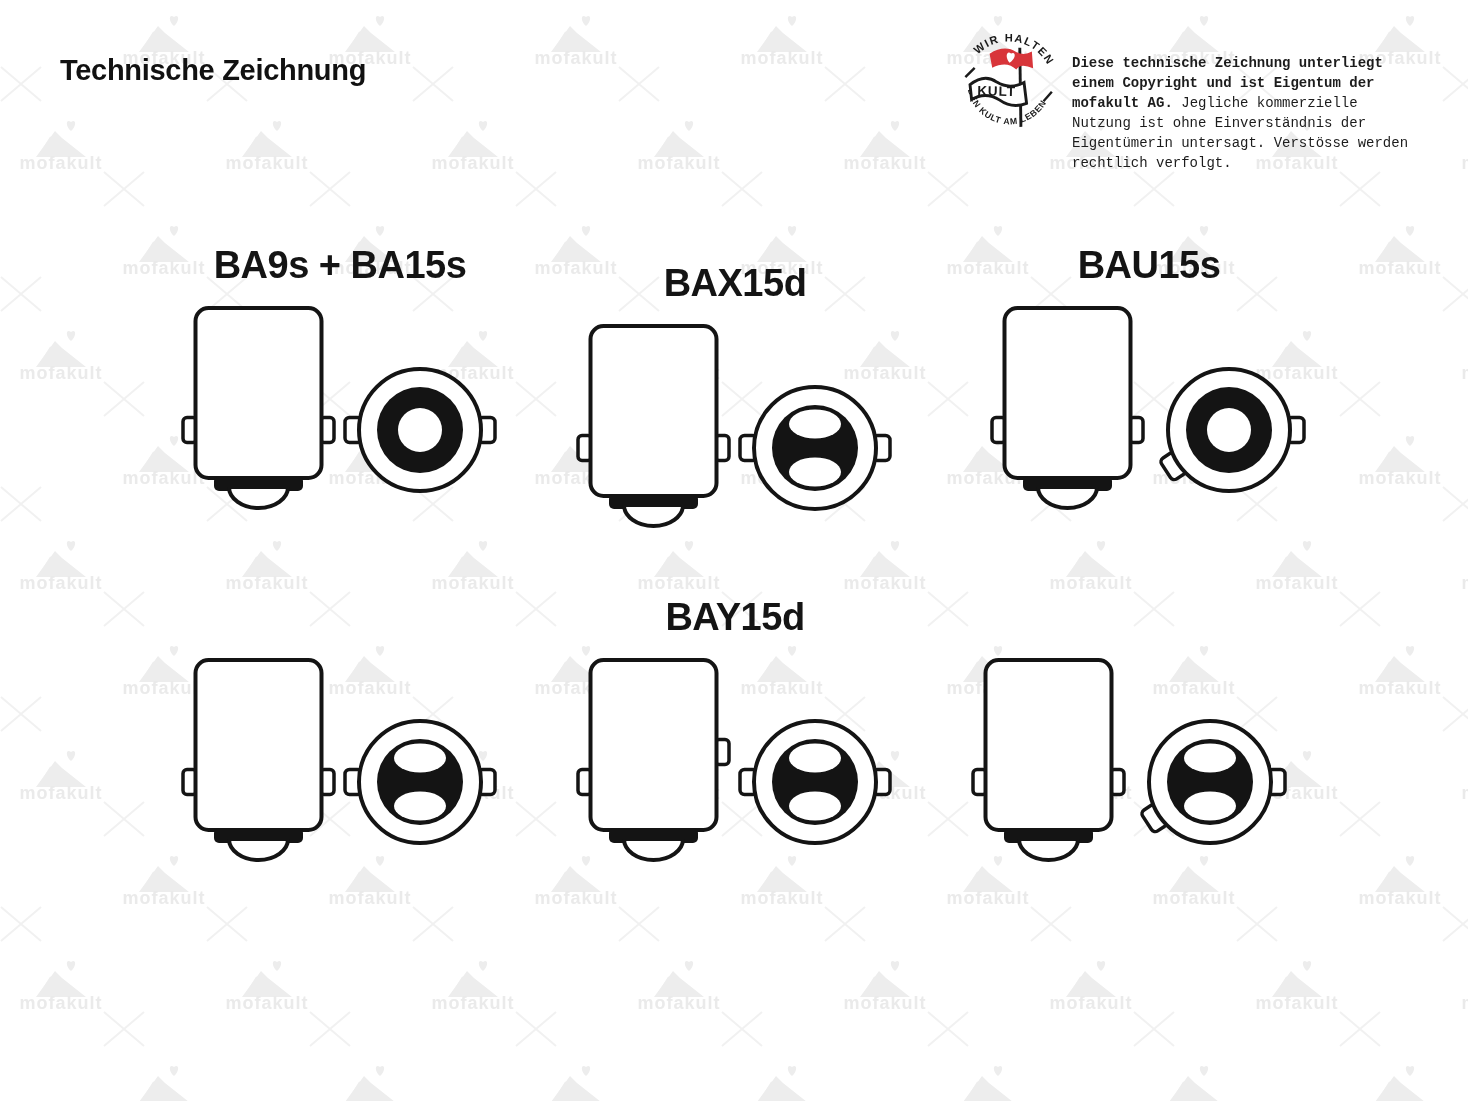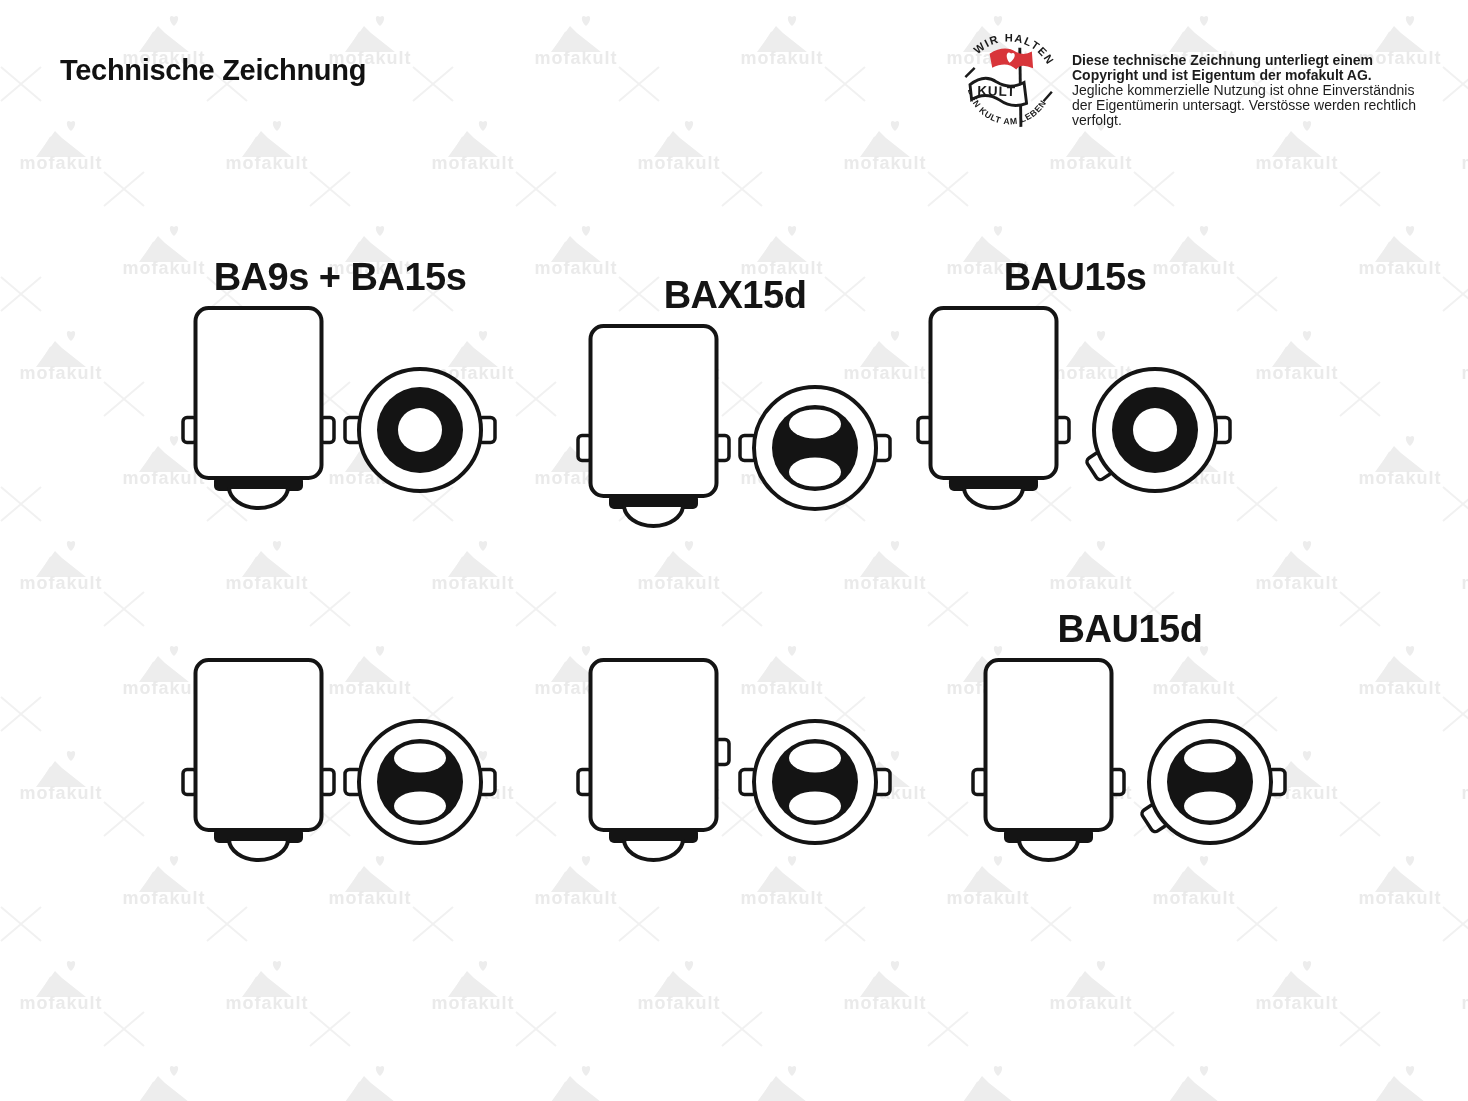--- a/index.html
+++ b/index.html
@@ -3,27 +3,27 @@
 <meta charset="utf-8">
 <style>
   html,body{margin:0;padding:0;background:#fff;}
   #canvas{position:relative;width:1468px;height:1101px;background:#ffffff;overflow:hidden;
           font-family:"Liberation Sans",sans-serif;}
   #wm-svg{position:absolute;left:0;top:0;}
   .title{position:absolute;left:60px;top:54px;margin:0;font-size:29px;font-weight:bold;
          color:#111;letter-spacing:-0.3px;}
   .badge{position:absolute;left:956px;top:30px;width:106px;height:110px;}
   .copyright{position:absolute;left:1072px;top:53px;width:352px;margin:0;
-             font-size:14px;line-height:15px;color:#1c1c1c;}
+             font-size:14px;line-height:20px;color:#1c1c1c;font-family:Liberation Mono, monospace;}
   .copyright b{font-weight:bold;}
   .cell{position:absolute;width:330px;height:300px;}
-  .c0{left:175px;top:244px}.c1{left:570px;top:262px}.c2{left:910px;top:244px}
+  .c0{left:175px;top:244px}.c1{left:570px;top:262px}.c2{left:984px;top:244px}
   .c3{left:175px;top:596px}.c4{left:570px;top:596px}.c5{left:965px;top:596px}
   .cell-label{position:absolute;left:-40px;right:-40px;top:0;text-align:center;
-              font-size:38px;font-weight:bold;letter-spacing:-0.5px;color:#141414;margin-top:12px;}
+              font-size:38px;font-weight:bold;letter-spacing:-0.5px;color:#141414;}
   .side-view{position:absolute;left:4px;top:60px;width:160px;height:210px;}
   .base-view{position:absolute;left:165px;top:106px;width:160px;height:160px;}
   .side-view svg,.base-view svg{display:block;width:100%;height:100%;}
 </style>
 </head>
 <body>
 
 <div id="canvas">
 
   <svg id="wm-svg" width="1468" height="1101" aria-hidden="true">
@@ -174,20 +174,21 @@
             <rect x="138" y="67.5" width="17" height="25" rx="4.5" fill="#fff" stroke="#141414" stroke-width="3.5"></rect>
           </g>
     <circle cx="80" cy="80" r="61" fill="#fff" stroke="#141414" stroke-width="4"></circle>
     <circle cx="80" cy="80" r="43" fill="#141414"></circle>
       <ellipse cx="80" cy="56" rx="26" ry="14.5" fill="#fff"></ellipse>
       <ellipse cx="80" cy="104" rx="26" ry="14.5" fill="#fff"></ellipse>
   </svg>
       </div>
   </div>
   <div class="cell c4">
+    <div class="cell-label">BAY15d</div>
     <div class="side-view">
         <svg viewBox="0 0 160 210">
     <rect x="4" y="113.5" width="14" height="25" rx="4" fill="#fff" stroke="#141414" stroke-width="3.5"></rect>
     <rect x="141" y="83.5" width="14" height="25" rx="4" fill="#fff" stroke="#141414" stroke-width="3.5"></rect>
     <rect x="16.5" y="4" width="126" height="170" rx="13" fill="#fff" stroke="#141414" stroke-width="4"></rect>
     <rect x="35" y="172" width="89" height="15" rx="5" fill="#141414"></rect>
     <path d="M50 183 A 29.5 21 0 0 0 109 183 Z" fill="#fff" stroke="#141414" stroke-width="4"></path>
   </svg>
       </div>
     <div class="base-view">
@@ -199,21 +200,20 @@
             <rect x="138" y="67.5" width="17" height="25" rx="4.5" fill="#fff" stroke="#141414" stroke-width="3.5"></rect>
           </g>
     <circle cx="80" cy="80" r="61" fill="#fff" stroke="#141414" stroke-width="4"></circle>
     <circle cx="80" cy="80" r="43" fill="#141414"></circle>
       <ellipse cx="80" cy="56" rx="26" ry="14.5" fill="#fff"></ellipse>
       <ellipse cx="80" cy="104" rx="26" ry="14.5" fill="#fff"></ellipse>
   </svg>
       </div>
   </div>
   <div class="cell c5">
-    <div class="cell-label">BAU15d</div>
     <div class="side-view">
         <svg viewBox="0 0 160 210">
     <rect x="4" y="113.5" width="14" height="25" rx="4" fill="#fff" stroke="#141414" stroke-width="3.5"></rect>
     <rect x="141" y="113.5" width="14" height="25" rx="4" fill="#fff" stroke="#141414" stroke-width="3.5"></rect>
     <rect x="16.5" y="4" width="126" height="170" rx="13" fill="#fff" stroke="#141414" stroke-width="4"></rect>
     <rect x="35" y="172" width="89" height="15" rx="5" fill="#141414"></rect>
     <path d="M50 183 A 29.5 21 0 0 0 109 183 Z" fill="#fff" stroke="#141414" stroke-width="4"></path>
   </svg>
       </div>
     <div class="base-view">

